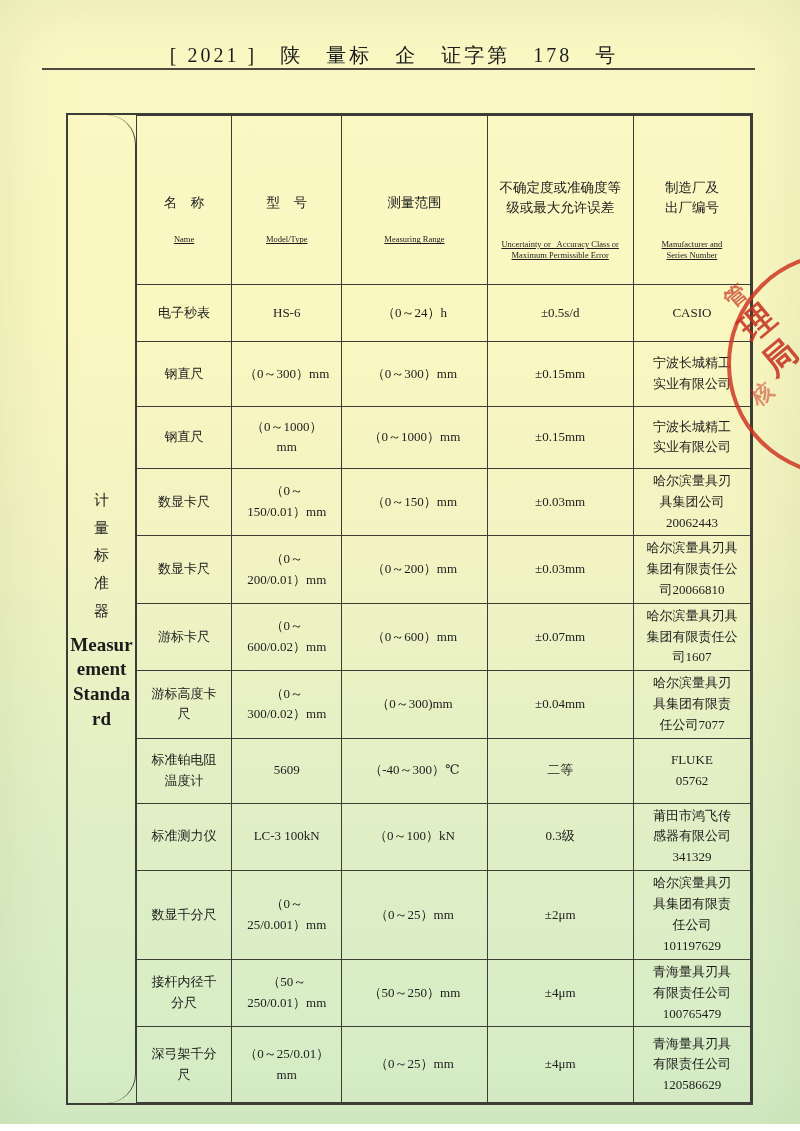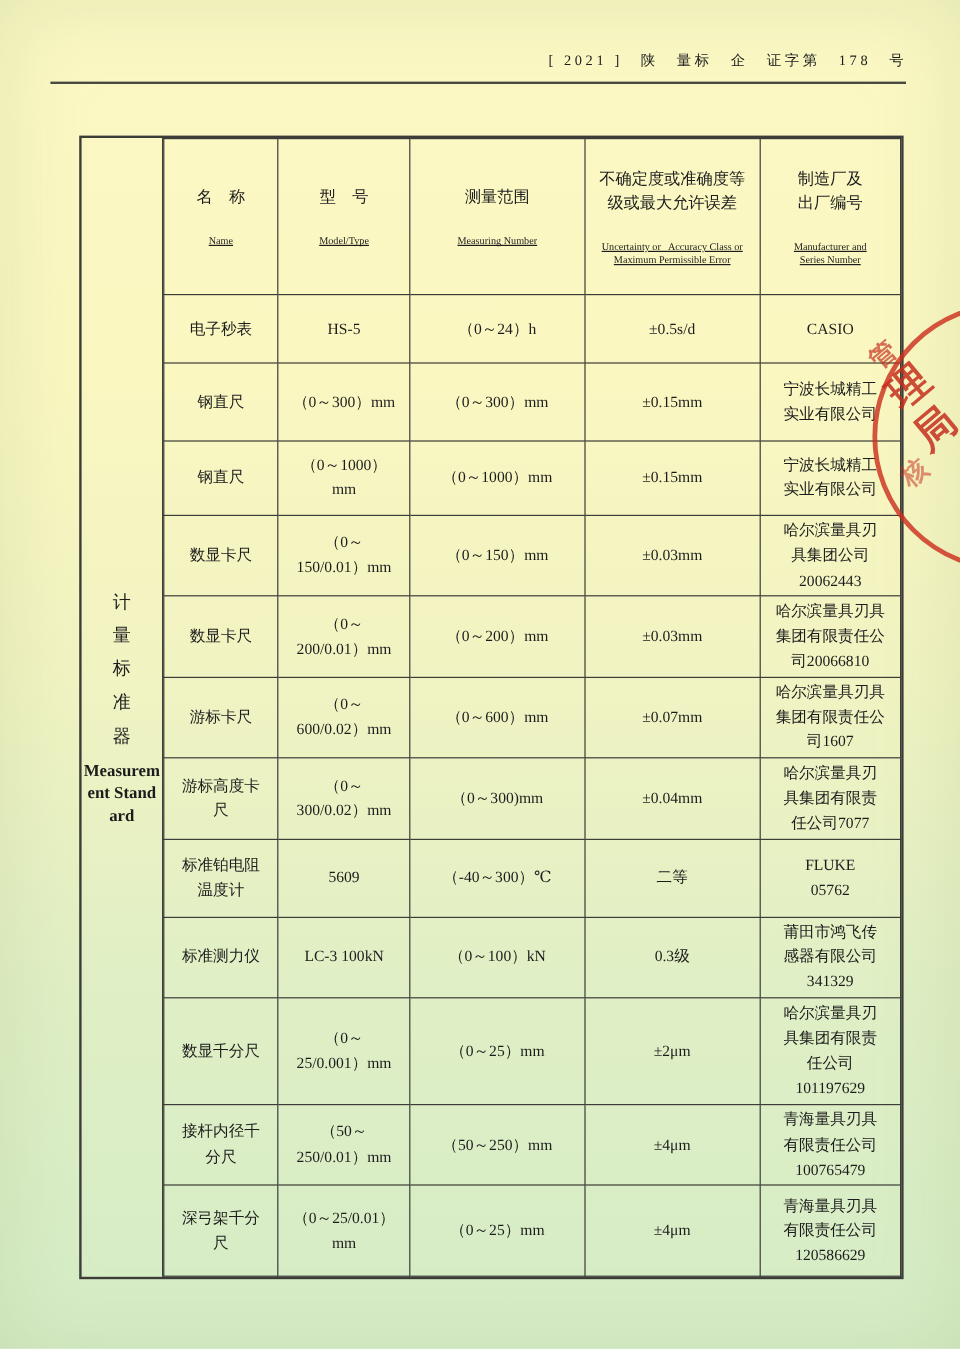--- a/index.html
+++ b/index.html
@@ -5,41 +5,41 @@
   html,body{margin:0;padding:0;}
   .page{
     position:relative;width:800px;height:1131px;overflow:hidden;
     background:linear-gradient(180deg,#fbf8c4 0%,#faf7c1 28%,#f1f3c2 50%,#e0efc5 72%,#d4ecc6 100%);
     font-family:"Liberation Serif","DejaVu Serif",serif;color:#1c1c1c;
   }
   .vignette{position:absolute;inset:0;box-shadow:inset 0 0 70px rgba(168,188,128,.28);pointer-events:none;}
   .scan-edge{position:absolute;left:0;bottom:0;width:100%;height:7px;background:#ffffff;}
 
   .cert-number{
-    position:absolute;top:42px;left:0;width:756px;text-align:right;
-    font-size:12px;letter-spacing:3px;font-weight:500;white-space:pre;
+    position:absolute;top:42px;left:16px;width:756px;text-align:center;
+    font-size:20px;letter-spacing:3px;font-weight:500;white-space:pre;
   }
   .header-rule{position:absolute;left:42px;top:68px;width:713px;border-top:2px solid #4a4a42;}
 
   .table-wrap{position:absolute;left:66px;top:113px;display:flex;border:2px solid #3c3c38;}
   .side-cell{
     width:67px;border-right:1px solid #3c3c38;
-    display:flex;flex-direction:column;align-items:center;justify-content:center;gap:7px;
+    display:flex;flex-direction:column;align-items:center;justify-content:center;gap:7px;border-radius:29px;
   }
   .side-zh{width:18px;font-size:15px;line-height:1.85;word-break:break-all;text-align:center;}
-  .side-en{width:64px;font-weight:bold;font-size:14px;line-height:1.3;text-align:center;word-break:break-all;}
+  .side-en{width:64px;font-weight:bold;font-size:19px;line-height:1.3;text-align:center;word-break:break-all;}
 
   table.spec{border-collapse:collapse;table-layout:fixed;width:615px;}
   .c1{width:95px;} .c2{width:110px;} .c3{width:145px;} .c4{width:146px;} .c5{width:117px;}
   table.spec th,table.spec td{
     border:1px solid #3c3c38;text-align:center;vertical-align:middle;
     font-size:13px;line-height:1.6;padding:2px 3px;white-space:pre-line;font-weight:normal;
   }
   thead tr{height:75px;}
-  th .zh{font-size:13.5px;line-height:1.5;white-space:pre-line;}
+  th .zh{font-size:13.5px;line-height:1.5;white-space:pre-line;margin-top:39px;}
   th .en{font-size:8.5px;line-height:1.3;white-space:pre-wrap;text-decoration:underline;}
   tbody tr:nth-child(1){height:57px;}
   tbody tr:nth-child(2){height:65px;}
   tbody tr:nth-child(3){height:62px;}
   tbody tr:nth-child(4){height:66px;}
   tbody tr:nth-child(5){height:65px;}
   tbody tr:nth-child(6){height:65px;}
   tbody tr:nth-child(7){height:65px;}
   tbody tr:nth-child(8){height:65px;margin-top:20px;}
   tbody tr:nth-child(9){height:65px;}
@@ -88,40 +88,40 @@
           <th>
             <div class="zh">名　称</div>
             <div class="en">Name</div>
           </th>
           <th>
             <div class="zh">型　号</div>
             <div class="en">Model/Type</div>
           </th>
           <th>
             <div class="zh">测量范围</div>
-            <div class="en">Measuring Number</div>
+            <div class="en">Measuring Range</div>
           </th>
           <th>
             <div class="zh">不确定度或准确度等
 级或最大允许误差</div>
             <div class="en">Uncertainty or   Accuracy Class or
 Maximum Permissible Error</div>
           </th>
           <th>
             <div class="zh">制造厂及
 出厂编号</div>
             <div class="en">Manufacturer and
 Series Number</div>
           </th>
         </tr>
       </thead>
       <tbody>
           <tr>
             <td>电子秒表</td>
-            <td>HS-5</td>
+            <td>HS-6</td>
             <td>（0～24）h</td>
             <td>±0.5s/d</td>
             <td>CASIO</td>
           </tr>
           <tr>
             <td>钢直尺</td>
             <td>（0～300）mm</td>
             <td>（0～300）mm</td>
             <td>±0.15mm</td>
             <td>宁波长城精工

